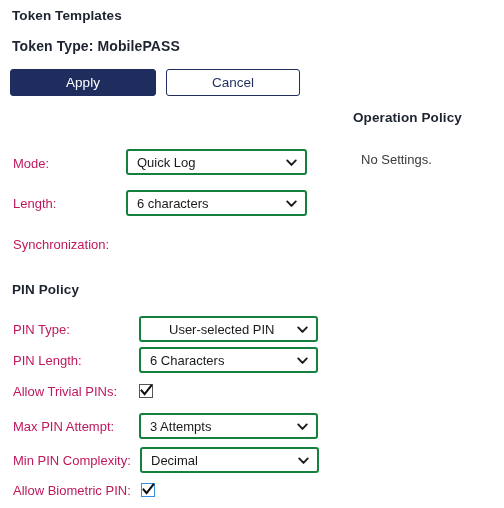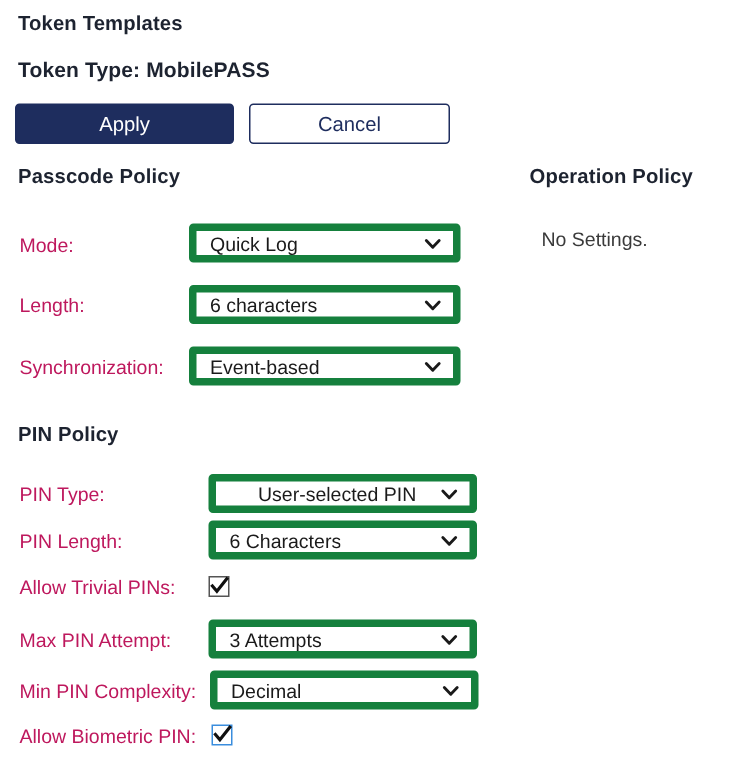--- a/index.html
+++ b/index.html
@@ -79,21 +79,21 @@
     font-size: 13px;
     color: #be185d;
     white-space: nowrap;
   }
 
   .select {
     box-sizing: border-box;
     position: absolute;
     height: 26px;
     background: #ffffff;
-    border: 5px solid #15803d;
+    border: 2px solid #15803d;
     border-radius: 3px;
     display: flex;
     align-items: center;
     justify-content: space-between;
     padding: 0 7px 0 9px;
     font-size: 13px;
     color: #1a1a1a;
     cursor: pointer;
   }
   .select .sel-val {
@@ -136,21 +136,20 @@
 <div class="page">
 
   <div class="h-title" id="token-templates-title">Token Templates</div>
 
   <div class="h-title" id="token-type-title">Token Type: MobilePASS</div>
 
   <button class="btn" id="cancel-button">Cancel</button>
 
   <button class="btn" id="apply-button">Apply</button>
 
-  <div class="h-title" id="passcode-policy-title">Passcode Policy</div>
 
   <div class="row" style="left:13px; top:156px;">
     <span class="row-label">Mode:</span>
   </div>
   <div class="select" style="left:126px; top:149px; width:181px;">
     <span class="sel-val">Quick Log</span>
     <span class="chev">
       <svg width="13" height="13" viewBox="0 0 13 13">
           <path d="M2.2 4.4 L6.5 8.9 L10.8 4.4" fill="none" stroke="#1a1a1a" stroke-width="1.9" stroke-linecap="round" stroke-linejoin="round"></path>
         </svg>
@@ -164,28 +163,20 @@
     <span class="sel-val">6 characters</span>
     <span class="chev">
       <svg width="13" height="13" viewBox="0 0 13 13">
           <path d="M2.2 4.4 L6.5 8.9 L10.8 4.4" fill="none" stroke="#1a1a1a" stroke-width="1.9" stroke-linecap="round" stroke-linejoin="round"></path>
         </svg>
     </span>
   </div>
 
   <div class="row" style="left:13px; top:237px;">
     <span class="row-label">Synchronization:</span>
-  </div>
-  <div class="select" style="left:126px; top:231px; width:181px;">
-    <span class="sel-val">Event-based</span>
-    <span class="chev">
-      <svg width="13" height="13" viewBox="0 0 13 13">
-          <path d="M2.2 4.4 L6.5 8.9 L10.8 4.4" fill="none" stroke="#1a1a1a" stroke-width="1.9" stroke-linecap="round" stroke-linejoin="round"></path>
-        </svg>
-    </span>
   </div>
 
   <div class="h-title" id="operation-policy-title">Operation Policy</div>
 
   <div class="static-text" id="operation-no-settings">No Settings.</div>
 
   <div class="h-title" id="pin-policy-title">PIN Policy</div>
 
   <div class="row" style="left:13px; top:322px;">
     <span class="row-label">PIN Type:</span>

